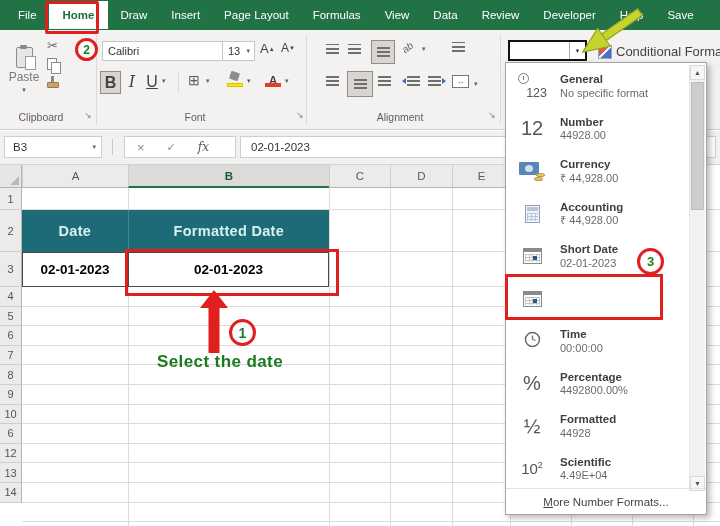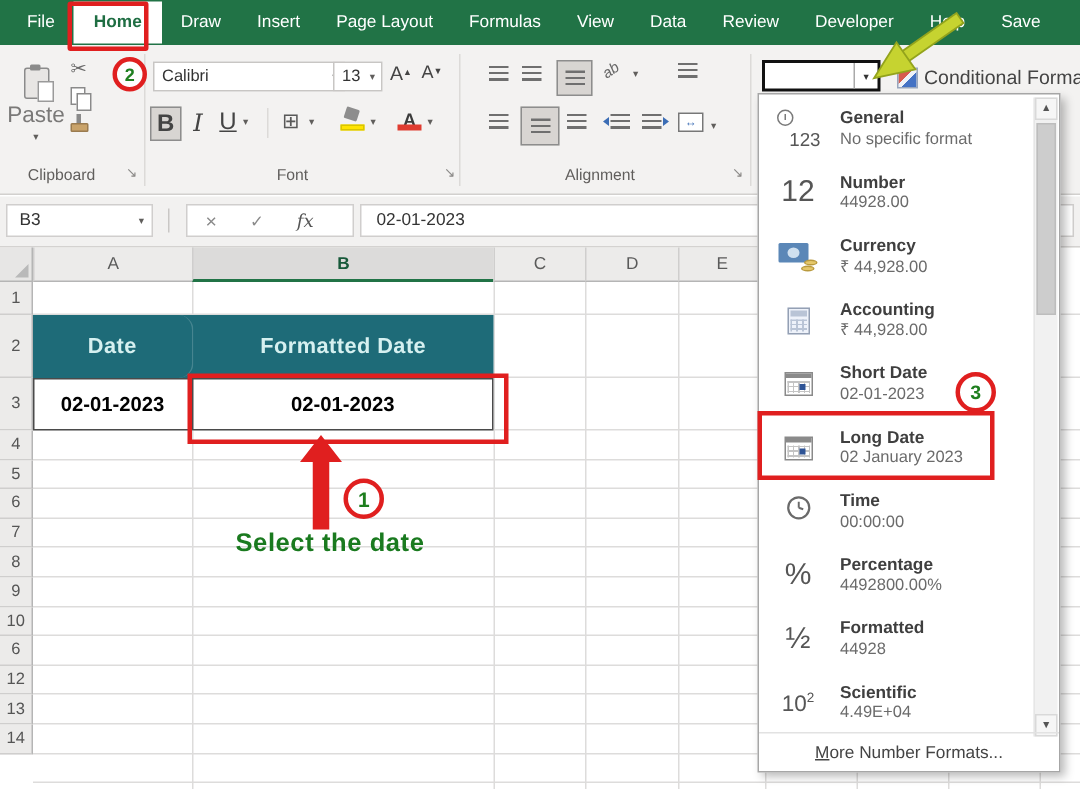--- a/index.html
+++ b/index.html
@@ -75,21 +75,21 @@
            border-bottom:1px solid #b5b5b5;box-sizing:border-box;display:flex;align-items:center;justify-content:center;
            font-size:11.5px;color:#5a5a5a;}
   .colhead.sel{background:#dcdbda;border-bottom:2px solid #217346;color:#17593a;font-weight:bold;}
   .rowhead{position:absolute;left:0;width:22px;background:#ecebea;border-right:1px solid #b5b5b5;
            border-bottom:1px solid #cfcecd;box-sizing:border-box;display:flex;align-items:center;justify-content:center;
            font-size:11px;color:#555;}
   .hline{position:absolute;left:22px;right:0;height:1px;background:#dddcdb;z-index:1;}
   .vline{position:absolute;top:188px;bottom:0;width:1px;background:#dddcdb;z-index:1;}
 
   #tealhdr{position:absolute;left:22px;top:210px;width:307px;height:42px;display:flex;z-index:2;}
-  .tealcell{display:flex;align-items:center;justify-content:center;color:#d6f0f0;font-weight:bold;font-size:14.5px;letter-spacing:.3px;border-radius:10px;}
+  .tealcell{display:flex;align-items:center;justify-content:center;color:#d6f0f0;font-weight:bold;font-size:14.5px;letter-spacing:.3px;}
   .datecell{position:absolute;top:252px;height:35px;background:#fff;border:1.5px solid #4a4a4a;box-sizing:border-box;
             display:flex;align-items:center;justify-content:center;font-weight:bold;font-size:13.5px;color:#000;z-index:2;}
 
   
   #panel{position:absolute;left:505px;top:62px;width:202px;height:453px;background:#fff;
          border:1px solid #a6a6a6;box-shadow:3px 3px 6px rgba(0,0,0,.28);box-sizing:border-box;z-index:4;}
   #items{position:absolute;left:0;top:2px;right:18px;}
   .fitem{height:42.5px;display:flex;align-items:center;padding-left:4px;cursor:default;}
   .fitem .icbox{width:44px;display:flex;align-items:center;justify-content:center;flex:none;}
   .fitem .txt{margin-left:6px;line-height:1.25;}
@@ -149,21 +149,21 @@
       <div class="tab">Review</div>
       <div class="tab">Developer</div>
       <div class="tab">Help</div>
       <div class="tab">Save</div>
     </div>
 
   <div id="ribbon">
 
     <div class="rbtn" style="left:6px;top:8px;width:36px;height:64px;flex-direction:column;gap:2px;">
       <span class="paste-clip"></span>
-      <span style="font-size:15px;color:#7a7978;">Paste</span>
+      <span style="font-size:12px;color:#7a7978;">Paste</span>
       <span class="dd">▾</span>
     </div>
     <div class="rbtn ic-cut" style="left:47px;top:8px;">
         <span>✂</span>
       </div>
     <div class="rbtn" style="left:47px;top:28px;">
         <span class="ic-copy"></span>
       </div>
     <div class="rbtn" style="left:47px;top:46px;">
         <span class="ic-painter"></span>
@@ -392,24 +392,20 @@
             <div class="t1">Short Date</div>
             <div class="t2">02-01-2023</div>
           </span>
         </div>
         <div class="fitem">
           <span class="icbox">
             <span class="ic-cal">
               <span class="b"></span>
             </span>
           </span>
-          <span class="txt">
-            <div class="t1">Long Date</div>
-            <div class="t2">02 January 2023</div>
-          </span>
         </div>
         <div class="fitem">
           <span class="icbox">
             <span><svg width="17" height="17" viewBox="0 0 17 17">
                 <circle cx="8.5" cy="8.5" r="7" fill="none" stroke="#6a6a6a" stroke-width="1.5"></circle>
                 <line x1="8.5" y1="8.5" x2="8.5" y2="4.5" stroke="#6a6a6a" stroke-width="1.3"></line>
                 <line x1="8.5" y1="8.5" x2="11.5" y2="9.5" stroke="#6a6a6a" stroke-width="1.3"></line>
               </svg></span>
           </span>
           <span class="txt">

